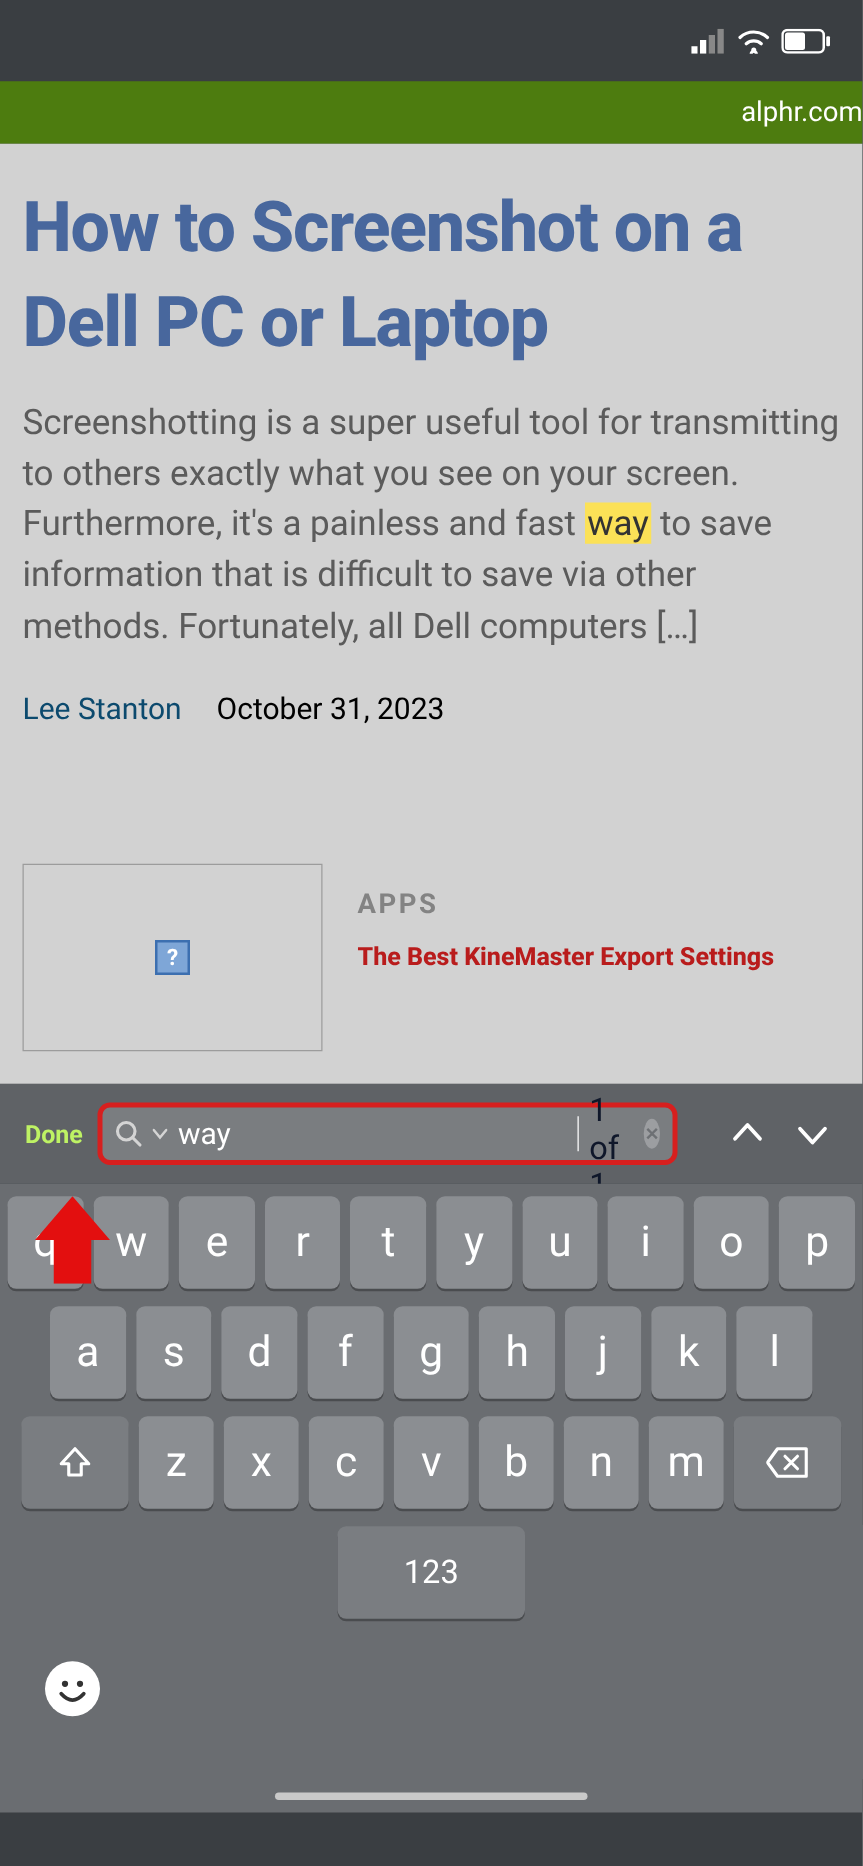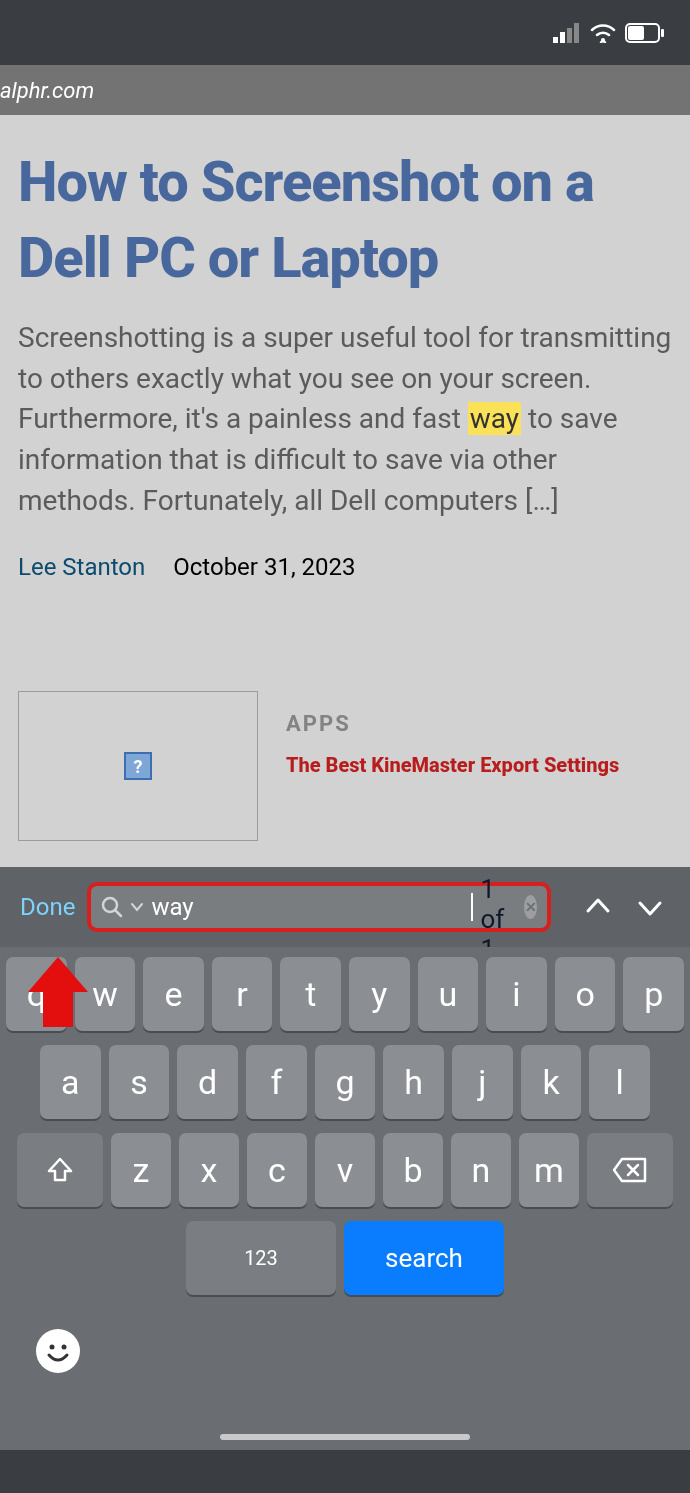--- a/index.html
+++ b/index.html
@@ -1,57 +1,57 @@
 <!DOCTYPE html>
 <html><head>
 <meta charset="utf-8">
 <style>
 * { margin: 0; padding: 0; box-sizing: border-box; font-family: -apple-system, BlinkMacSystemFont, "Segoe UI", Roboto, Helvetica, Arial, sans-serif; }
 html, body { width: 690px; height: 1493px; background: #3a3e42; overflow: hidden; }
 
 .status-bar { height: 65px; background: #3a3e42; display: flex; justify-content: flex-end; align-items: center; padding-right: 25px; gap: 8px; }
 .status-bar svg { display: block; }
 
-.url-bar { height: 50px; background: #737373; display: flex; align-items: center; justify-content: flex-start; font-style: italic; }
+.url-bar { height: 50px; background: #4d7c0f; display: flex; align-items: center; justify-content: flex-end; }
 .url-text { color: #fff; font-size: 22px; font-weight: 400; }
 
 .content { background: #d2d2d2; height: 752px; padding: 30px 18px 0 18px; overflow: hidden; position: relative; }
 .article-title { color: #48679d; font-size: 56px; font-weight: 800; line-height: 1.35; letter-spacing: -1px; margin-bottom: 22px; }
 .article-body { color: #5b5b5b; font-size: 28px; line-height: 1.45; font-weight: 400; }
 .hl { background: #fbe157; color: #333; padding: 0 2px; }
 .meta { margin-top: 32px; font-size: 24px; }
 .author { color: #0c4a6e; }
 .date { color: #000000; margin-left: 22px; }
 
 .related { display: flex; margin-top: 110px; gap: 28px; }
 .thumb { width: 240px; height: 150px; border: 1px solid #9c9c9c; background: #d2d2d2; display:flex; align-items:center; justify-content:center;}
 .thumb-inner { width:28px; height:28px; border:2px solid #3c6fb0; background:#7ea6d7; color:#fff; font-size:18px; font-weight:700; display:flex; align-items:center; justify-content:center;}
 .related-info { flex: 1; }
 .category { color: #838383; font-size: 22px; font-weight: 700; letter-spacing: 2px; margin-top: 20px; }
 .related-title { color: #b91c1c; font-size: 20px; font-weight: 800; margin-top: 16px; line-height: 1.3; }
 
 .find-bar { height: 80px; background: #5f6266; display: flex; align-items: center; padding: 0 20px; gap: 12px; }
-.done-btn { color: #7dd3fc; font-size: 24px; font-weight: 400; }
+.done-btn { color: #bef264; font-size: 20px; font-weight: 700; }
 .search-box { flex: 0 0 400px; height: 50px; background: #7a7d80; border: 4px solid #d71f1e; border-radius: 10px; display: flex; align-items: center; padding: 0 10px; gap: 8px; }
 .search-box .sicon { color: #d4d4d4; display:flex; align-items:center; }
 .search-box input { flex: 1; background: transparent; border: none; color: #fff; font-size: 24px; outline: none; }
 .search-box input::placeholder { color: #cfcfcf; }
 .result-count { color: #0f172a; font-size: 26px; margin-top: 24px; }
 .clear-btn { width: 24px; height: 24px; border-radius: 50%; background: #9c9ea1; color: #6d7074; display:flex; align-items:center; justify-content:center; font-size:14px; font-weight:700;}
 .navbtn { color: #fff; width: 40px; height:40px; display:flex; align-items:center; justify-content:center;}
 .find-bar .spacer { flex:1; }
 
 .red-arrow { position: absolute; left: 28px; top: 957px; width: 60px; height: 70px; z-index: 10; }
 
 .keyboard { background: #6a6d71; padding: 10px 6px 0 6px; height: 503px; position: relative; }
 .krow { display: flex; gap: 8px; margin-bottom: 14px; justify-content: center; }
 .key { background: #8b8e92; color: #fff; font-size: 34px; height: 74px; border-radius: 7px; display: flex; align-items: center; justify-content: center; flex: 1; box-shadow: 0 2px 0 rgba(0,0,0,0.3); }
 .krow.r2 { padding: 0 34px; }
 .key.shift, .key.back { background: #7a7d81; flex: 0 0 86px; }
-.key.num { background: #7a7d81; flex: 0 0 150px; font-size:20px;}
+.key.num { background: #7a7d81; flex: 0 0 150px; font-size:26px;}
 .key.space { flex: 1; font-size:26px;}
 .key.search { background: #0a7dff; flex: 0 0 160px; font-size:26px;}
 .krow.r3 .key.letter { flex: 0 0 60px; }
 .krow.r3 { gap: 8px; }
 .bottom-row { display: flex; align-items: center; justify-content: space-between; padding: 20px 30px 0 30px; }
 .emoji { width: 44px; height:44px; background:#fff; border-radius:50%; display:flex; align-items:center; justify-content:center; font-size:28px; color:#333;}
 .home-indicator { position:absolute; bottom:10px; left:50%; transform:translateX(-50%); width:250px; height:6px; background:#c9c9c9; border-radius:3px;}
 
 .cursor { display:inline-block; width:2px; height:28px; background:#fff; vertical-align:middle; margin-left:1px;}
 </style>
@@ -183,21 +183,20 @@
       </div>
     <div class="key back">
       <svg width="34" height="26" viewBox="0 0 34 26">
           <path d="M9 2 L32 2 L32 24 L9 24 L1 13 Z" stroke="#fff" stroke-width="2.5" fill="none" stroke-linejoin="round"></path>
           <path d="M15 8 L25 18 M25 8 L15 18" stroke="#fff" stroke-width="2.5" stroke-linecap="round"></path>
         </svg>
     </div>
   </div>
   <div class="krow r4">
     <div class="key num">123</div>
-    <div class="key search">search</div>
   </div>
   <div class="bottom-row">
     <div class="emoji">
       <svg width="36" height="36" viewBox="0 0 36 36">
           <circle cx="18" cy="18" r="17" fill="#fff"></circle>
           <circle cx="12" cy="14" r="2.5" fill="#333"></circle>
           <circle cx="24" cy="14" r="2.5" fill="#333"></circle>
           <path d="M9 22 Q18 32 27 22" stroke="#333" stroke-width="3" fill="none" stroke-linecap="round"></path>
         </svg>
     </div>

